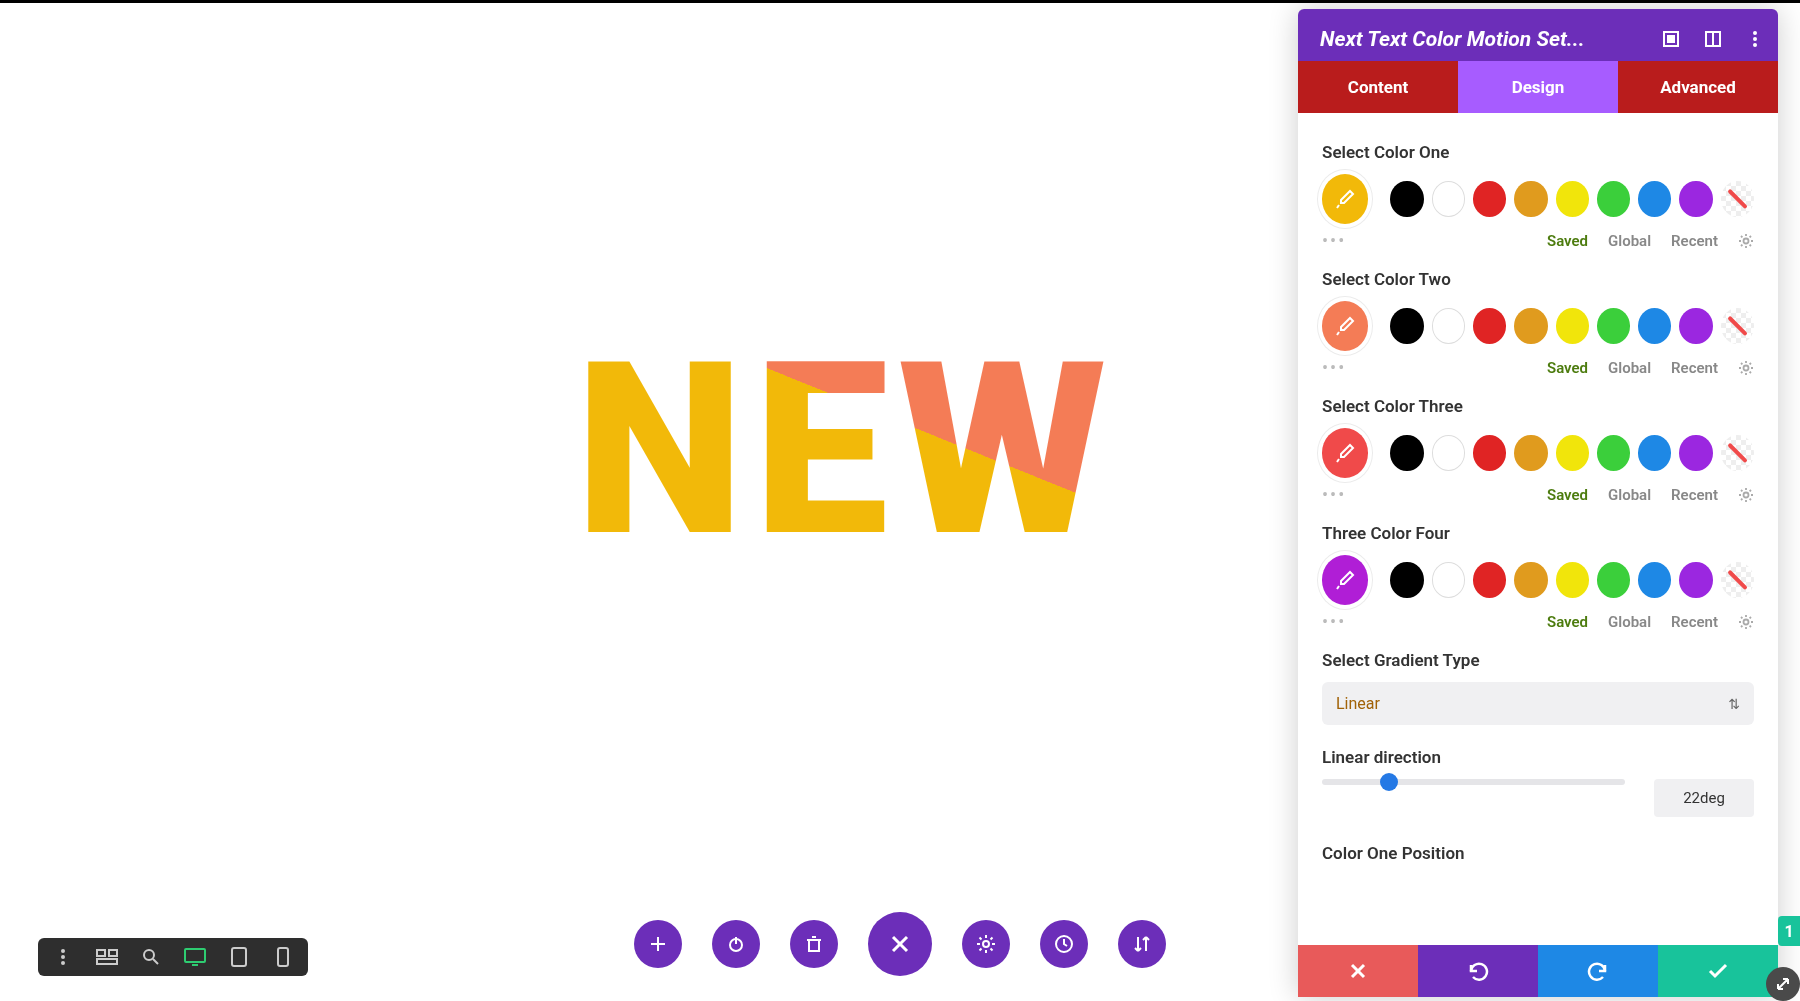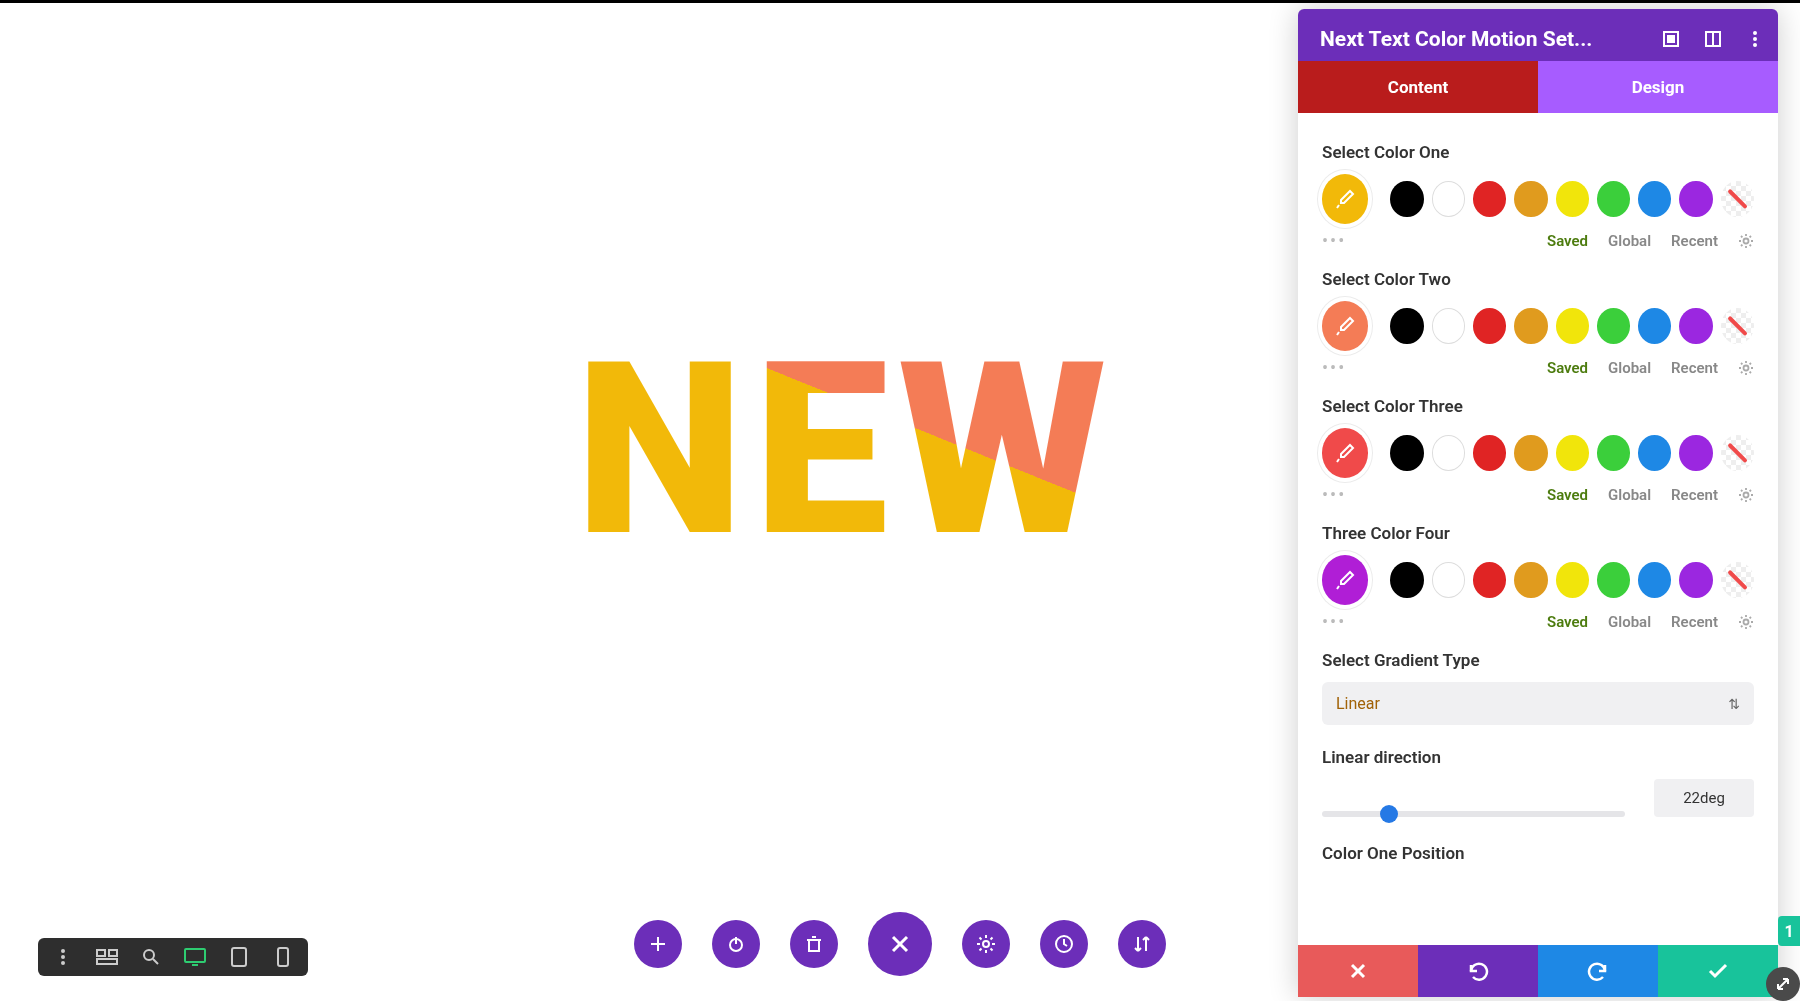--- a/index.html
+++ b/index.html
@@ -97,20 +97,21 @@
   box-shadow: 0 0 30px rgba(0,0,0,0.2);
   border-radius: 6px 6px 0 0;
   display: flex;
   flex-direction: column;
   overflow: hidden;
 }
 .panel-header {
   background: #6c2eb9;
   color: #fff;
   padding: 18px 13px 10px 22px;
+  font-style: italic;
 }
 .panel-title-row {
   display: flex;
   align-items: center;
   justify-content: space-between;
 }
 .panel-title {
   font-size: 21px;
   font-weight: 700;
   white-space: nowrap;
@@ -234,21 +235,21 @@
   justify-content: space-between;
   align-items: center;
   margin-bottom: 22px;
   cursor: pointer;
 }
 .select-wrap span:first-child { color:#a16207; font-size:16px; }
 .select-arrows { color:#666; font-size:14px; }
 
 .slider-row {
   display: flex;
-  align-items: flex-end;
+  align-items: flex-start;
   gap: 29px;
   margin-bottom: 26px;
 }
 .slider-track {
   flex: 1;
   height: 6px;
   background: #e5e5e8;
   border-radius: 3px;
   position: relative;
 }
@@ -438,20 +439,21 @@
               <circle cx="3" cy="15" r="2" fill="#fff"></circle>
             </svg>
         </span>
       </div>
     </div>
   </div>
 
   <div class="tabs">
     <div class="tab">Content</div>
     <div class="tab active">Design</div>
+    <div class="tab">Advanced</div>
   </div>
 
   <div class="panel-body">
     <div id="color-sections">
         <div class="section-label">Select Color One</div>
         <div class="color-row">
           <div class="pick" style="background: rgb(242, 185, 9);">
             <svg width="22" height="22" fill="none" stroke="#fff" stroke-width="2">
               <path d="M16 3l3 3-9 9H7v-3z"></path>
               <path d="M5 17l-2 3"></path>

